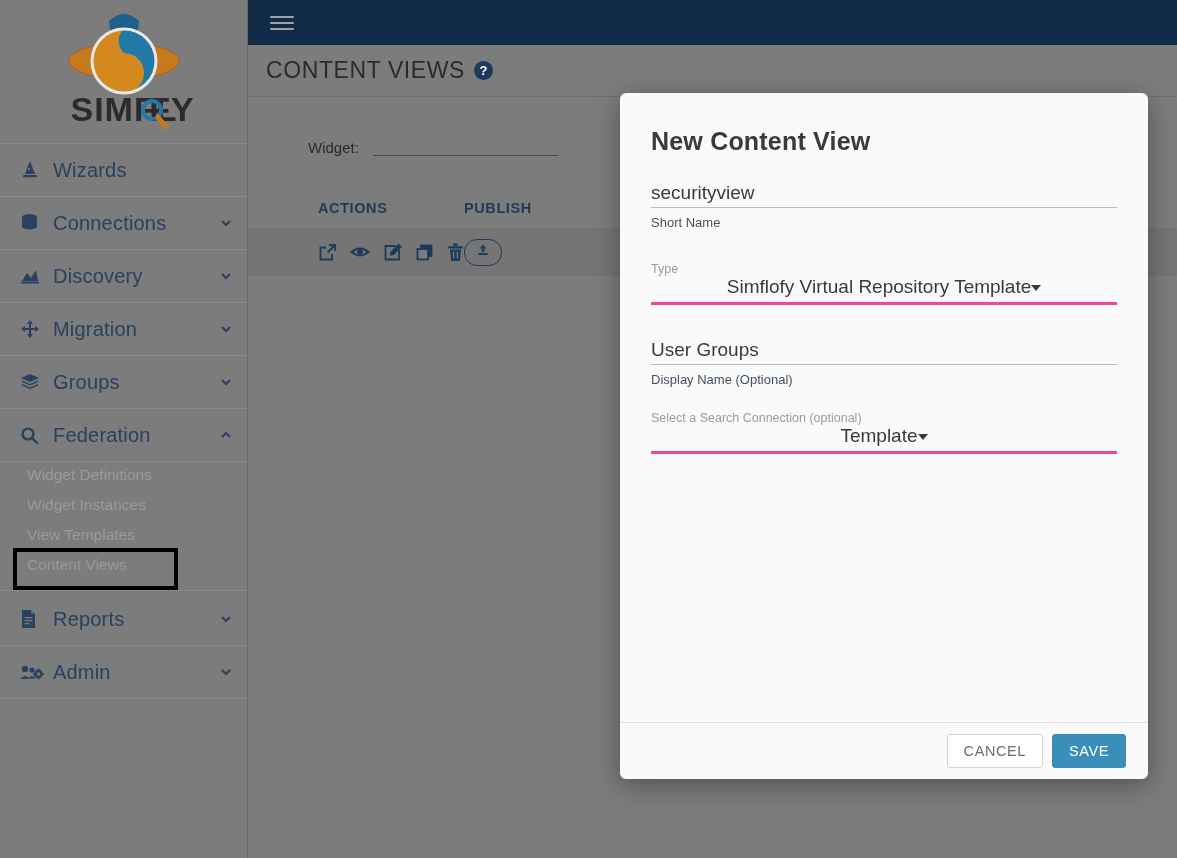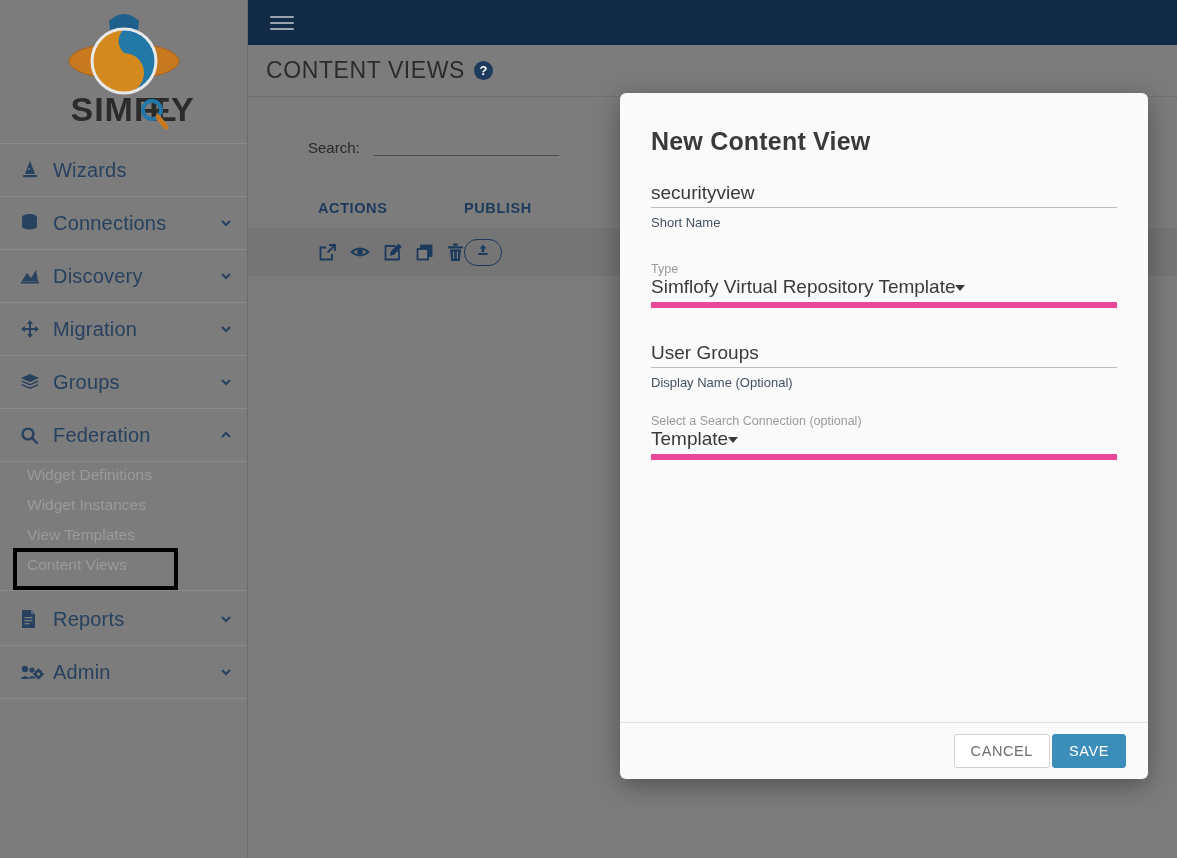--- a/index.html
+++ b/index.html
@@ -179,42 +179,42 @@
   }
   .field-hint {
     font-size: 13px; color: #44505e;
     padding: 7px 0 0 0;
   }
   .float-label {
     font-size: 12.5px; color: #9b9b9b;
     display: block;
   }
   .select-row {
-    display: flex; align-items: flex-end; justify-content: flex-start;
-    border-bottom: 6px solid #ec4899;
+    display: flex; align-items: flex-end; justify-content: center;
+    border-bottom: 3px solid #ec4899;
     padding-bottom: 4px;
   }
   .select-value { font-size: 19px; color: #3a3a3a; }
   .caret {
     width: 0; height: 0;
     border-left: 5px solid transparent;
     border-right: 5px solid transparent;
     border-top: 6px solid #3a3a3a;
     margin-bottom: 7px;
   }
   .gap-a { height: 32px; }
   .gap-b { height: 30px; }
   .gap-c { height: 24px; }
 
   .modal-footer {
     flex: 0 0 auto;
     height: 57px;
     border-top: 1px solid #e2e2e2;
     display: flex; align-items: center; justify-content: flex-end;
-    padding-right: 22px; gap: 2px;
+    padding-right: 22px; gap: 9px;
   }
   .btn {
     font-family: "Liberation Sans", sans-serif;
     font-size: 14.5px; letter-spacing: .6px;
     padding: 8px 16px; border-radius: 3px; cursor: pointer;
   }
   .btn-cancel { background: #fff; border: 1px solid #d2d2d2; color: #6e6e6e; }
   .btn-save { background: #3b8dba; border: 1px solid #3b8dba; color: #fff; }
 </style>
 </head>
@@ -404,21 +404,21 @@
     </div>
 
     <div class="page-title-bar">
       <span class="page-title">CONTENT VIEWS</span>
       <span class="help-badge">?</span>
     </div>
 
     <div class="content">
 
       <div class="search-row">
-        <span class="search-label">Search:</span>
+        <span class="search-label">Widget:</span>
         <input class="search-input" type="text" value="" style="">
       </div>
 
       <table class="grid">
         <thead>
           <tr>
             <th class="c-actions">ACTIONS</th>
             <th class="c-publish">PUBLISH</th>
             <th></th>
             <th class="c-creator">TOR</th>

